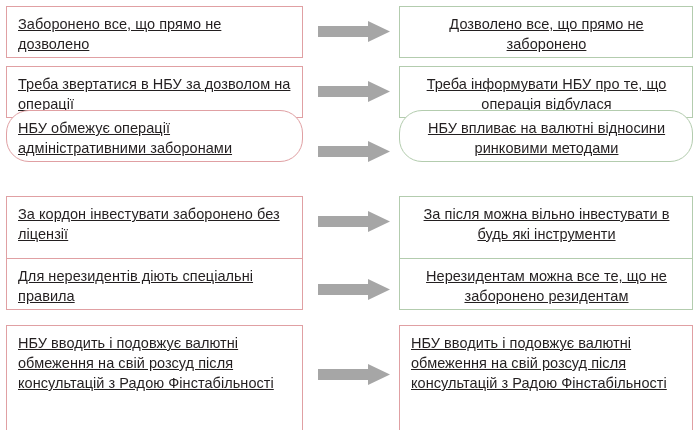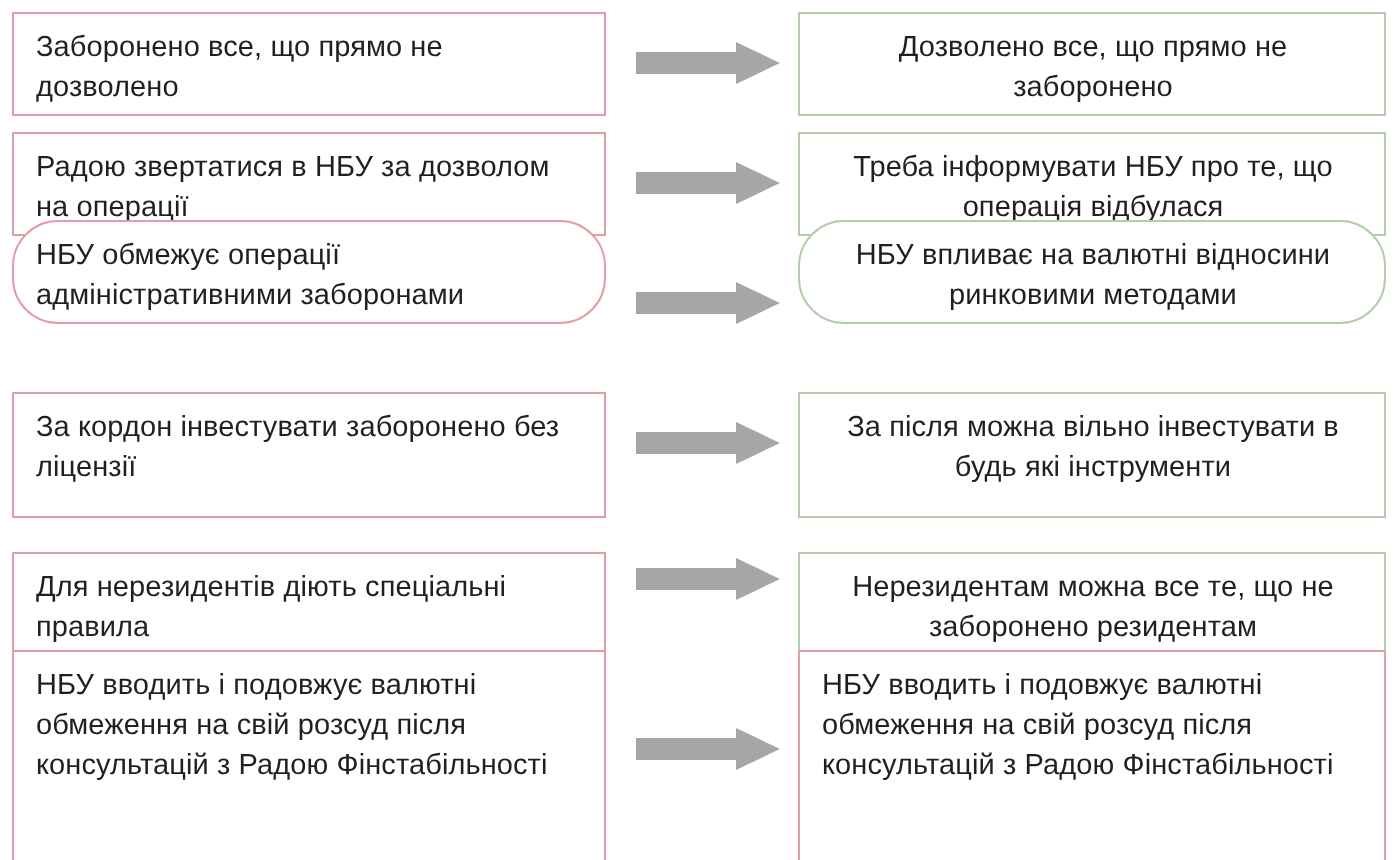--- a/index.html
+++ b/index.html
@@ -25,20 +25,21 @@
 
   .cell-left,
   .cell-right {
     box-sizing: border-box;
     border-style: solid;
     border-width: 1px;
     background: #ffffff;
     display: flex;
     align-items: flex-start;
     padding: 7px 10px 6px 11px;
+    text-decoration: underline;
   }
 
   .cell-left {
     position: absolute;
     left: 6px;
     width: 297px;
   }
 
   .cell-right {
     position: absolute;
@@ -63,21 +64,21 @@
     left: 318px;
     width: 72px;
     height: 21px;
   }
   .arrow svg { display: block; width: 72px; height: 21px; }
 
   .r0 .cell-left,  .r0 .cell-right { top: 6px;   height: 52px; }
   .r1 .cell-left,  .r1 .cell-right { top: 66px;  height: 52px; }
   .r2 .cell-left,  .r2 .cell-right { top: 110px; height: 52px; border-radius: 23px; }
   .r3 .cell-left,  .r3 .cell-right { top: 196px; height: 63px; }
-  .r4 .cell-left,  .r4 .cell-right { top: 276px; height: 68px; }
+  .r4 .cell-left,  .r4 .cell-right { top: 258px; height: 52px; }
   .r5 .cell-left,  .r5 .cell-right { top: 325px; height: 128px; }
 
   .r0 .arrow { top: 21px; }
   .r1 .arrow { top: 81px; }
   .r2 .arrow { top: 141px; }
   .r3 .arrow { top: 211px; }
   .r4 .arrow { top: 279px; }
   .r5 .arrow { top: 364px; }
 
   .rowgroup { position: absolute; left: 0; top: 0; width: 700px; height: 430px; }
@@ -98,21 +99,21 @@
           <polygon points="0,5 50,5 50,0 72,10.5 50,21 50,16 0,16" fill="#a6a6a6"></polygon>
         </svg>
       </div>
       <div class="cell-right border-green">
         <span class="cell-text">Дозволено все, що прямо не заборонено</span>
       </div>
     </div>
 
     <div class="r1">
       <div class="cell-left border-red">
-        <span class="cell-text">Радою звертатися в НБУ за дозволом на операції</span>
+        <span class="cell-text">Треба звертатися в НБУ за дозволом на операції</span>
       </div>
       <div class="arrow">
         <svg viewBox="0 0 72 21" xmlns="http://www.w3.org/2000/svg" aria-hidden="true">
           <polygon points="0,5 50,5 50,0 72,10.5 50,21 50,16 0,16" fill="#a6a6a6"></polygon>
         </svg>
       </div>
       <div class="cell-right border-green">
         <span class="cell-text">Треба інформувати НБУ про те, що операція відбулася</span>
       </div>
     </div>

